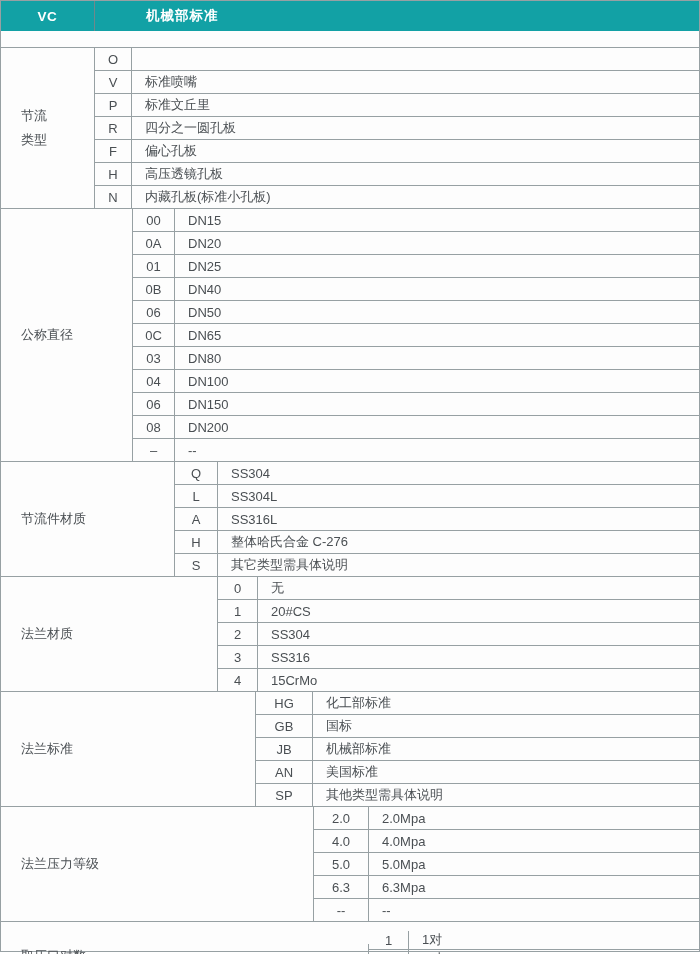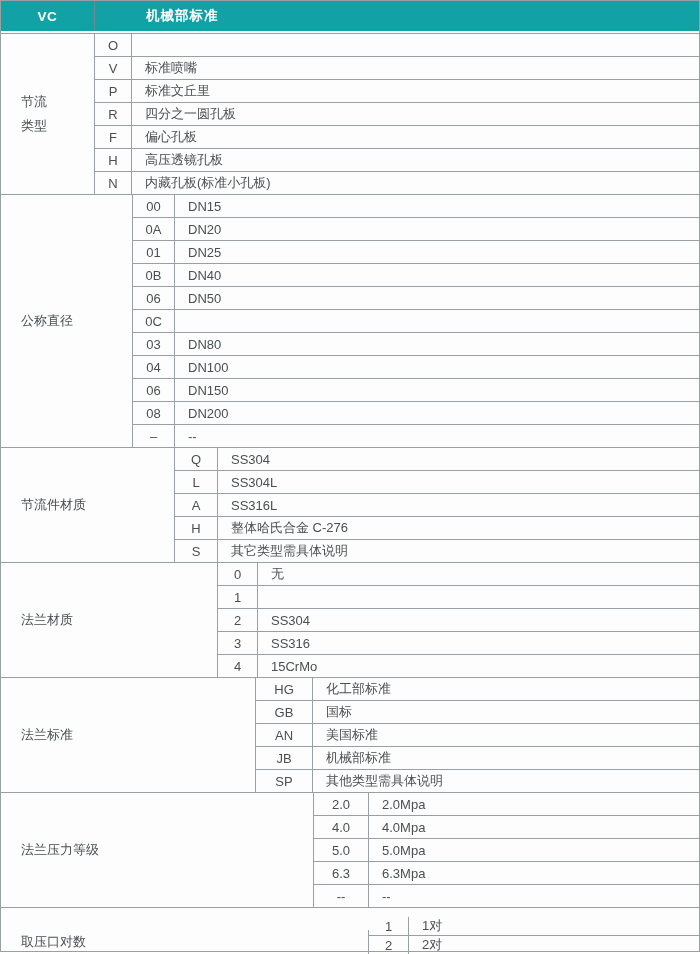--- a/index.html
+++ b/index.html
@@ -20,21 +20,21 @@
     width:700px;height:952px;
     border:1px solid var(--border);
     background:#fdfdfd;
     display:flex;flex-direction:column;
   }
   .header{
     height:30px;flex:0 0 30px;
     background:var(--accent);
     display:flex;align-items:center;
     color:#ffffff;font-weight:bold;font-size:13.5px;
-    margin-bottom:2px;
+    margin-bottom:16px;
   }
   .header-code{
     width:94px;flex:0 0 94px;height:100%;
     display:flex;align-items:center;justify-content:center;
     border-right:1px solid var(--header-divider);
     letter-spacing:.5px;
   }
   .header-title{
     flex:1;padding-left:51px;letter-spacing:1px;
   }
@@ -141,20 +141,21 @@
           <div class="row">
             <div class="code-cell">0B</div>
             <div class="desc-cell">DN40</div>
           </div>
           <div class="row">
             <div class="code-cell">06</div>
             <div class="desc-cell">DN50</div>
           </div>
           <div class="row">
             <div class="code-cell">0C</div>
+            <div class="desc-cell">DN65</div>
           </div>
           <div class="row">
             <div class="code-cell">03</div>
             <div class="desc-cell">DN80</div>
           </div>
           <div class="row">
             <div class="code-cell">04</div>
             <div class="desc-cell">DN100</div>
           </div>
           <div class="row">
@@ -198,20 +199,21 @@
       </div>
       <div class="section s4">
         <div class="label-cell">法兰材质</div>
         <div class="rows">
           <div class="row">
             <div class="code-cell">0</div>
             <div class="desc-cell">无</div>
           </div>
           <div class="row">
             <div class="code-cell">1</div>
+            <div class="desc-cell">20#CS</div>
           </div>
           <div class="row">
             <div class="code-cell">2</div>
             <div class="desc-cell">SS304</div>
           </div>
           <div class="row">
             <div class="code-cell">3</div>
             <div class="desc-cell">SS316</div>
           </div>
           <div class="row">
@@ -225,26 +227,26 @@
         <div class="rows">
           <div class="row">
             <div class="code-cell">HG</div>
             <div class="desc-cell">化工部标准</div>
           </div>
           <div class="row">
             <div class="code-cell">GB</div>
             <div class="desc-cell">国标</div>
           </div>
           <div class="row">
+            <div class="code-cell">JB</div>
+            <div class="desc-cell">机械部标准</div>
+          </div>
+          <div class="row">
             <div class="code-cell">AN</div>
             <div class="desc-cell">美国标准</div>
-          </div>
-          <div class="row">
-            <div class="code-cell">JB</div>
-            <div class="desc-cell">机械部标准</div>
           </div>
           <div class="row">
             <div class="code-cell">SP</div>
             <div class="desc-cell">其他类型需具体说明</div>
           </div>
         </div>
       </div>
       <div class="section s6">
         <div class="label-cell">法兰压力等级</div>
         <div class="rows">

